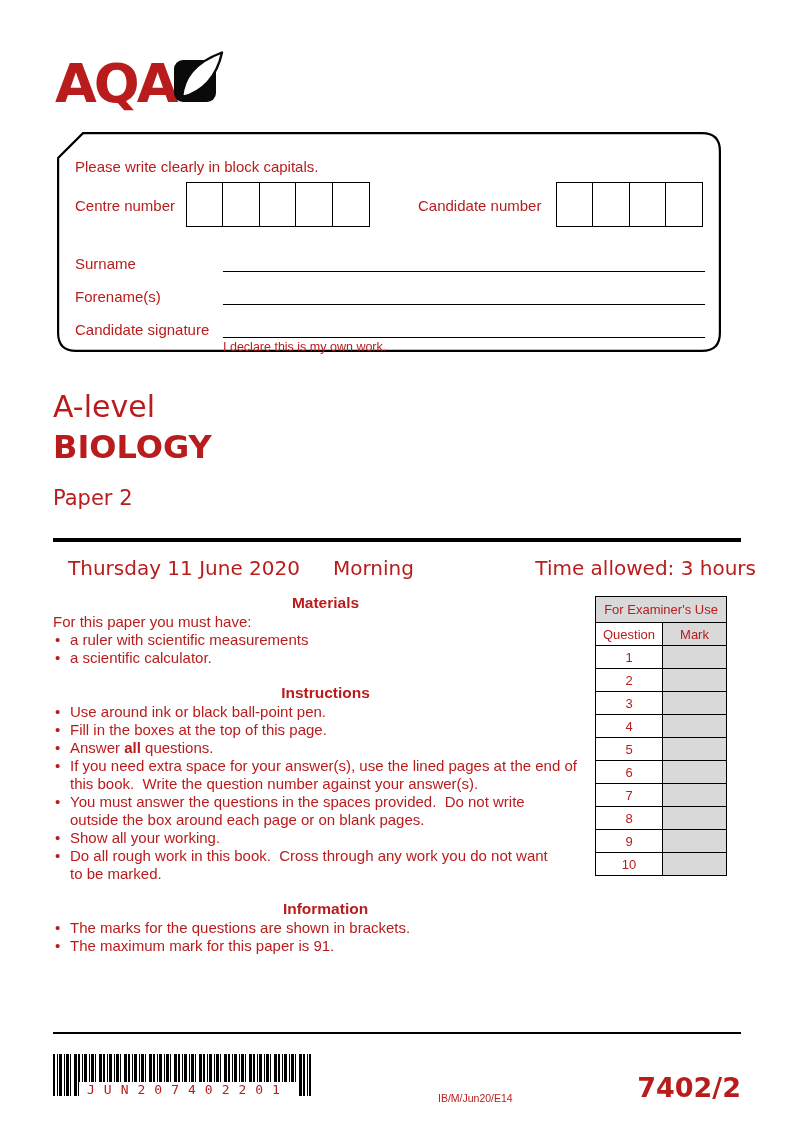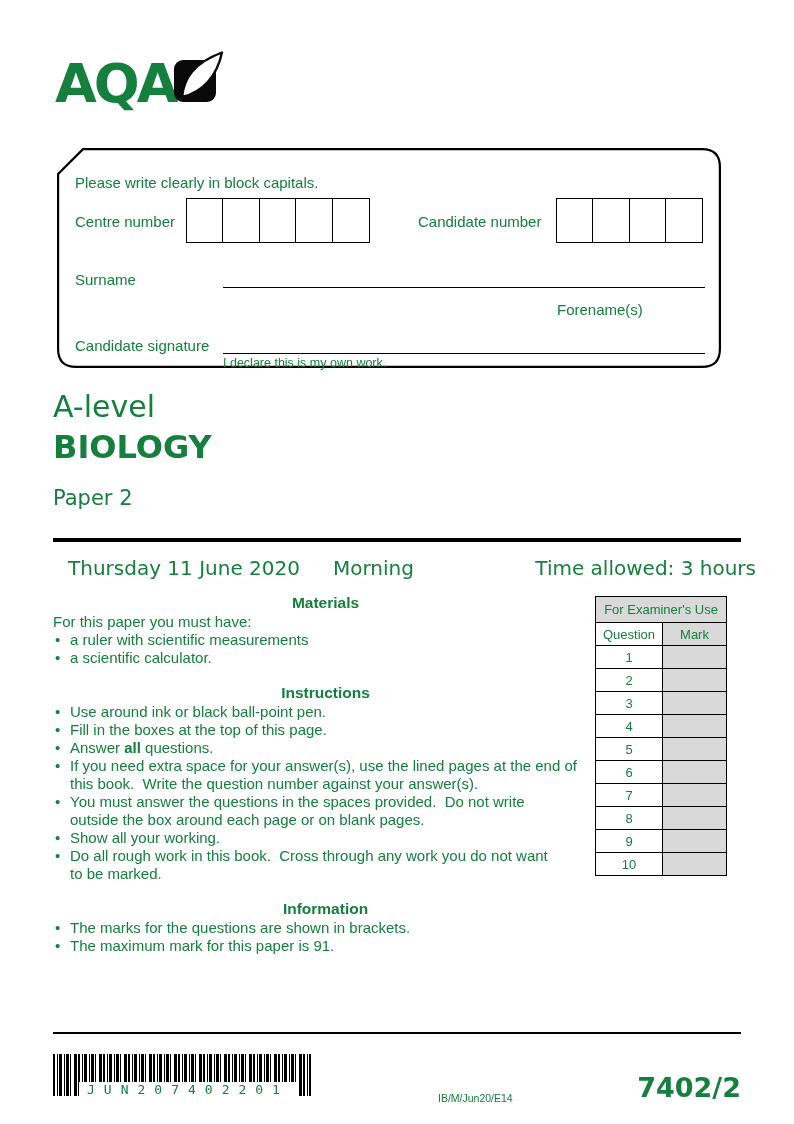--- a/index.html
+++ b/index.html
@@ -1,40 +1,40 @@
 <!DOCTYPE html>
 <html style="--table-grey: #d9d9d9;"><head>
 <meta charset="utf-8">
 <style>
   html,body{margin:0;padding:0;background:#fff;}
   #page{position:relative;width:794px;height:1124px;background:#fff;overflow:hidden;
-        font-family:"Liberation Sans",sans-serif;color:#15803d;}
+        font-family:"Liberation Sans",sans-serif;color:#b91c1c;}
 
   
   .logo{position:absolute;left:55px;top:48px;display:flex;align-items:flex-start;}
   .logo-text{font-family:"DejaVu Sans",sans-serif;font-weight:bold;font-size:54px;
              line-height:72px;letter-spacing:-3px;}
   .logo-leaf{margin-left:-4px;margin-top:0;}
 
   
-  .cand-box{position:absolute;left:57px;top:148px;width:664px;height:220px;}
+  .cand-box{position:absolute;left:57px;top:132px;width:664px;height:220px;}
   .cand-box svg.outline{position:absolute;left:0;top:0;}
   .cand-content{position:absolute;left:0;top:0;right:0;bottom:0;font-size:15px;}
   .block-note{position:absolute;left:18px;top:26px;}
   .num-row{position:absolute;left:0;top:50px;right:0;height:45px;}
   .num-label{position:absolute;top:50%;transform:translateY(-50%);}
   .lbl-centre{left:18px;} .lbl-cand{left:361px;}
   .boxes{position:absolute;top:0;display:flex;}
   .boxes-centre{left:129px;} .boxes-cand{left:499px;}
   .nbox{width:38px;height:45px;border:1.6px solid #000;background:#fff;box-sizing:border-box;}
   .nbox + .nbox{margin-left:-1.6px;}
   .field-row{position:absolute;left:18px;right:16px;display:flex;align-items:flex-end;height:20px;}
   .field-row .flabel{width:148px;flex:none;}
   .field-row .fline{flex:1;border-bottom:1.6px solid #000;height:100%;}
-  .row-surname{top:120px;} .row-forename{top:153px;flex-direction:column;} .row-signature{top:186px;}
+  .row-surname{top:120px;} .row-forename{top:153px;} .row-signature{top:186px;}
   .declaration{position:absolute;left:166px;top:208px;font-size:12.5px;}
 
   
   .title-block{position:absolute;left:53px;top:388px;font-family:"DejaVu Sans",sans-serif;}
   .qual{font-size:30px;line-height:38px;}
   .subj{font-size:32px;line-height:42px;font-weight:bold;}
   .paper{font-size:21px;margin-top:18px;}
 
   
   .rule-thick{position:absolute;left:53px;top:538px;width:688px;height:4px;background:#000;}

